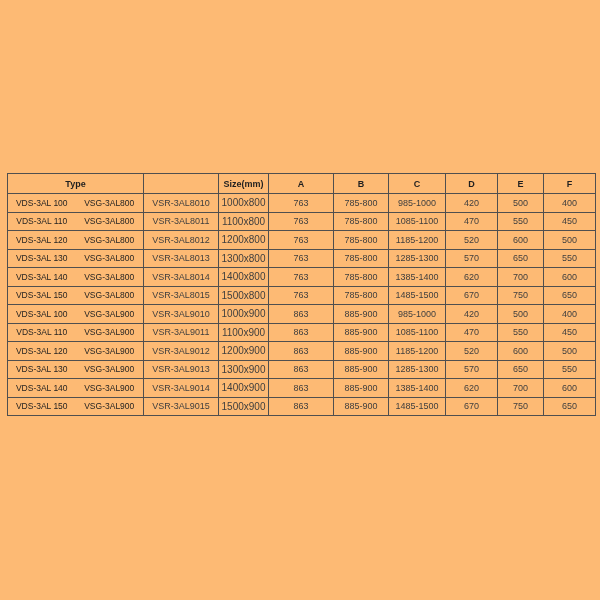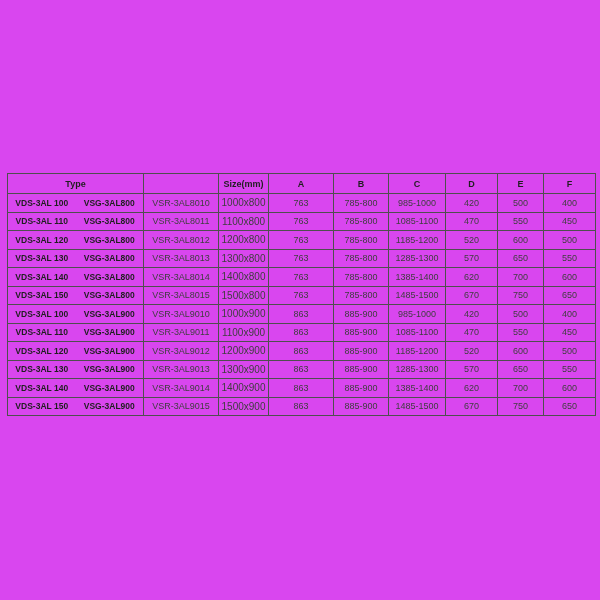--- a/index.html
+++ b/index.html
@@ -5,21 +5,21 @@
   html, body { margin: 0; padding: 0; }
   body {
     width: 600px; height: 600px;
     background: #ffffff;
     font-family: "Liberation Sans", sans-serif;
     -webkit-font-smoothing: antialiased;
   }
   .canvas {
     position: relative;
     width: 600px; height: 600px;
-    background: #d946ef;
+    background: #fdba74;
     overflow: hidden;
   }
   table.spec {
     position: absolute;
     left: 7px; top: 173px;
     width: 588px;
     border-collapse: collapse;
     table-layout: fixed;
   }
   table.spec th, table.spec td {
@@ -42,21 +42,21 @@
     font-weight: normal;
     color: #3e3e3e;
   }
   td.size { font-size: 10px; }
   td.type { padding: 0; }
   .type-flex { display: flex; width: 100%; }
   .type-flex span {
     flex: 1 1 50%;
     text-align: center;
     font-size: 8.5px;
-    font-weight: bold;
+    font-weight: normal;
     color: #1f1f1f;
   }
 </style>
 </head>
 <body>
 
 <div class="canvas">
   <table class="spec">
     <colgroup>
       <col style="width:136px">

